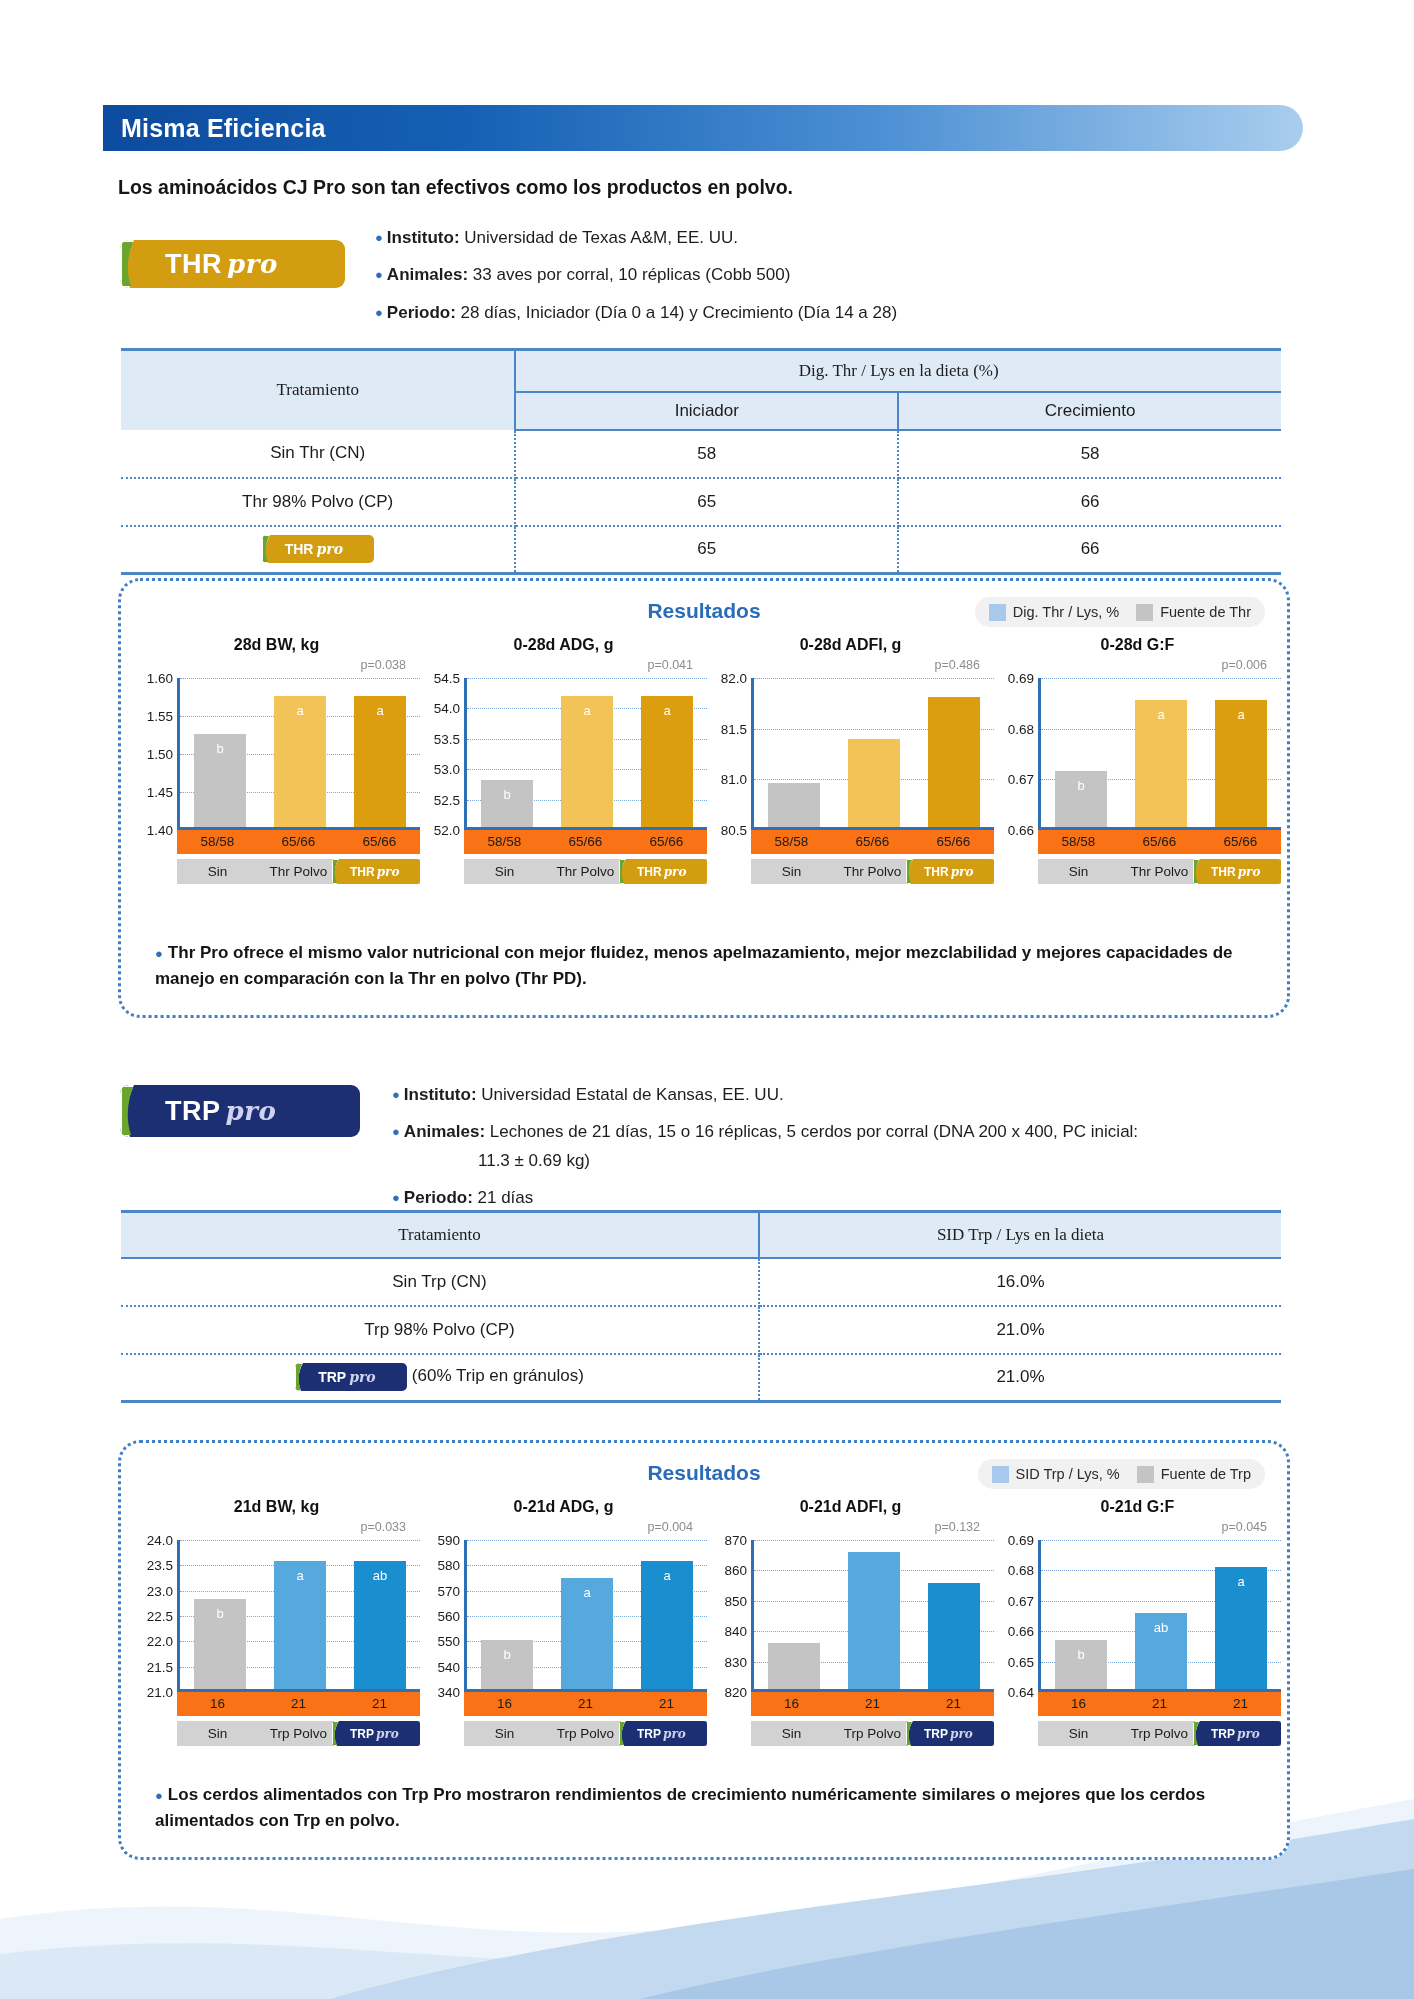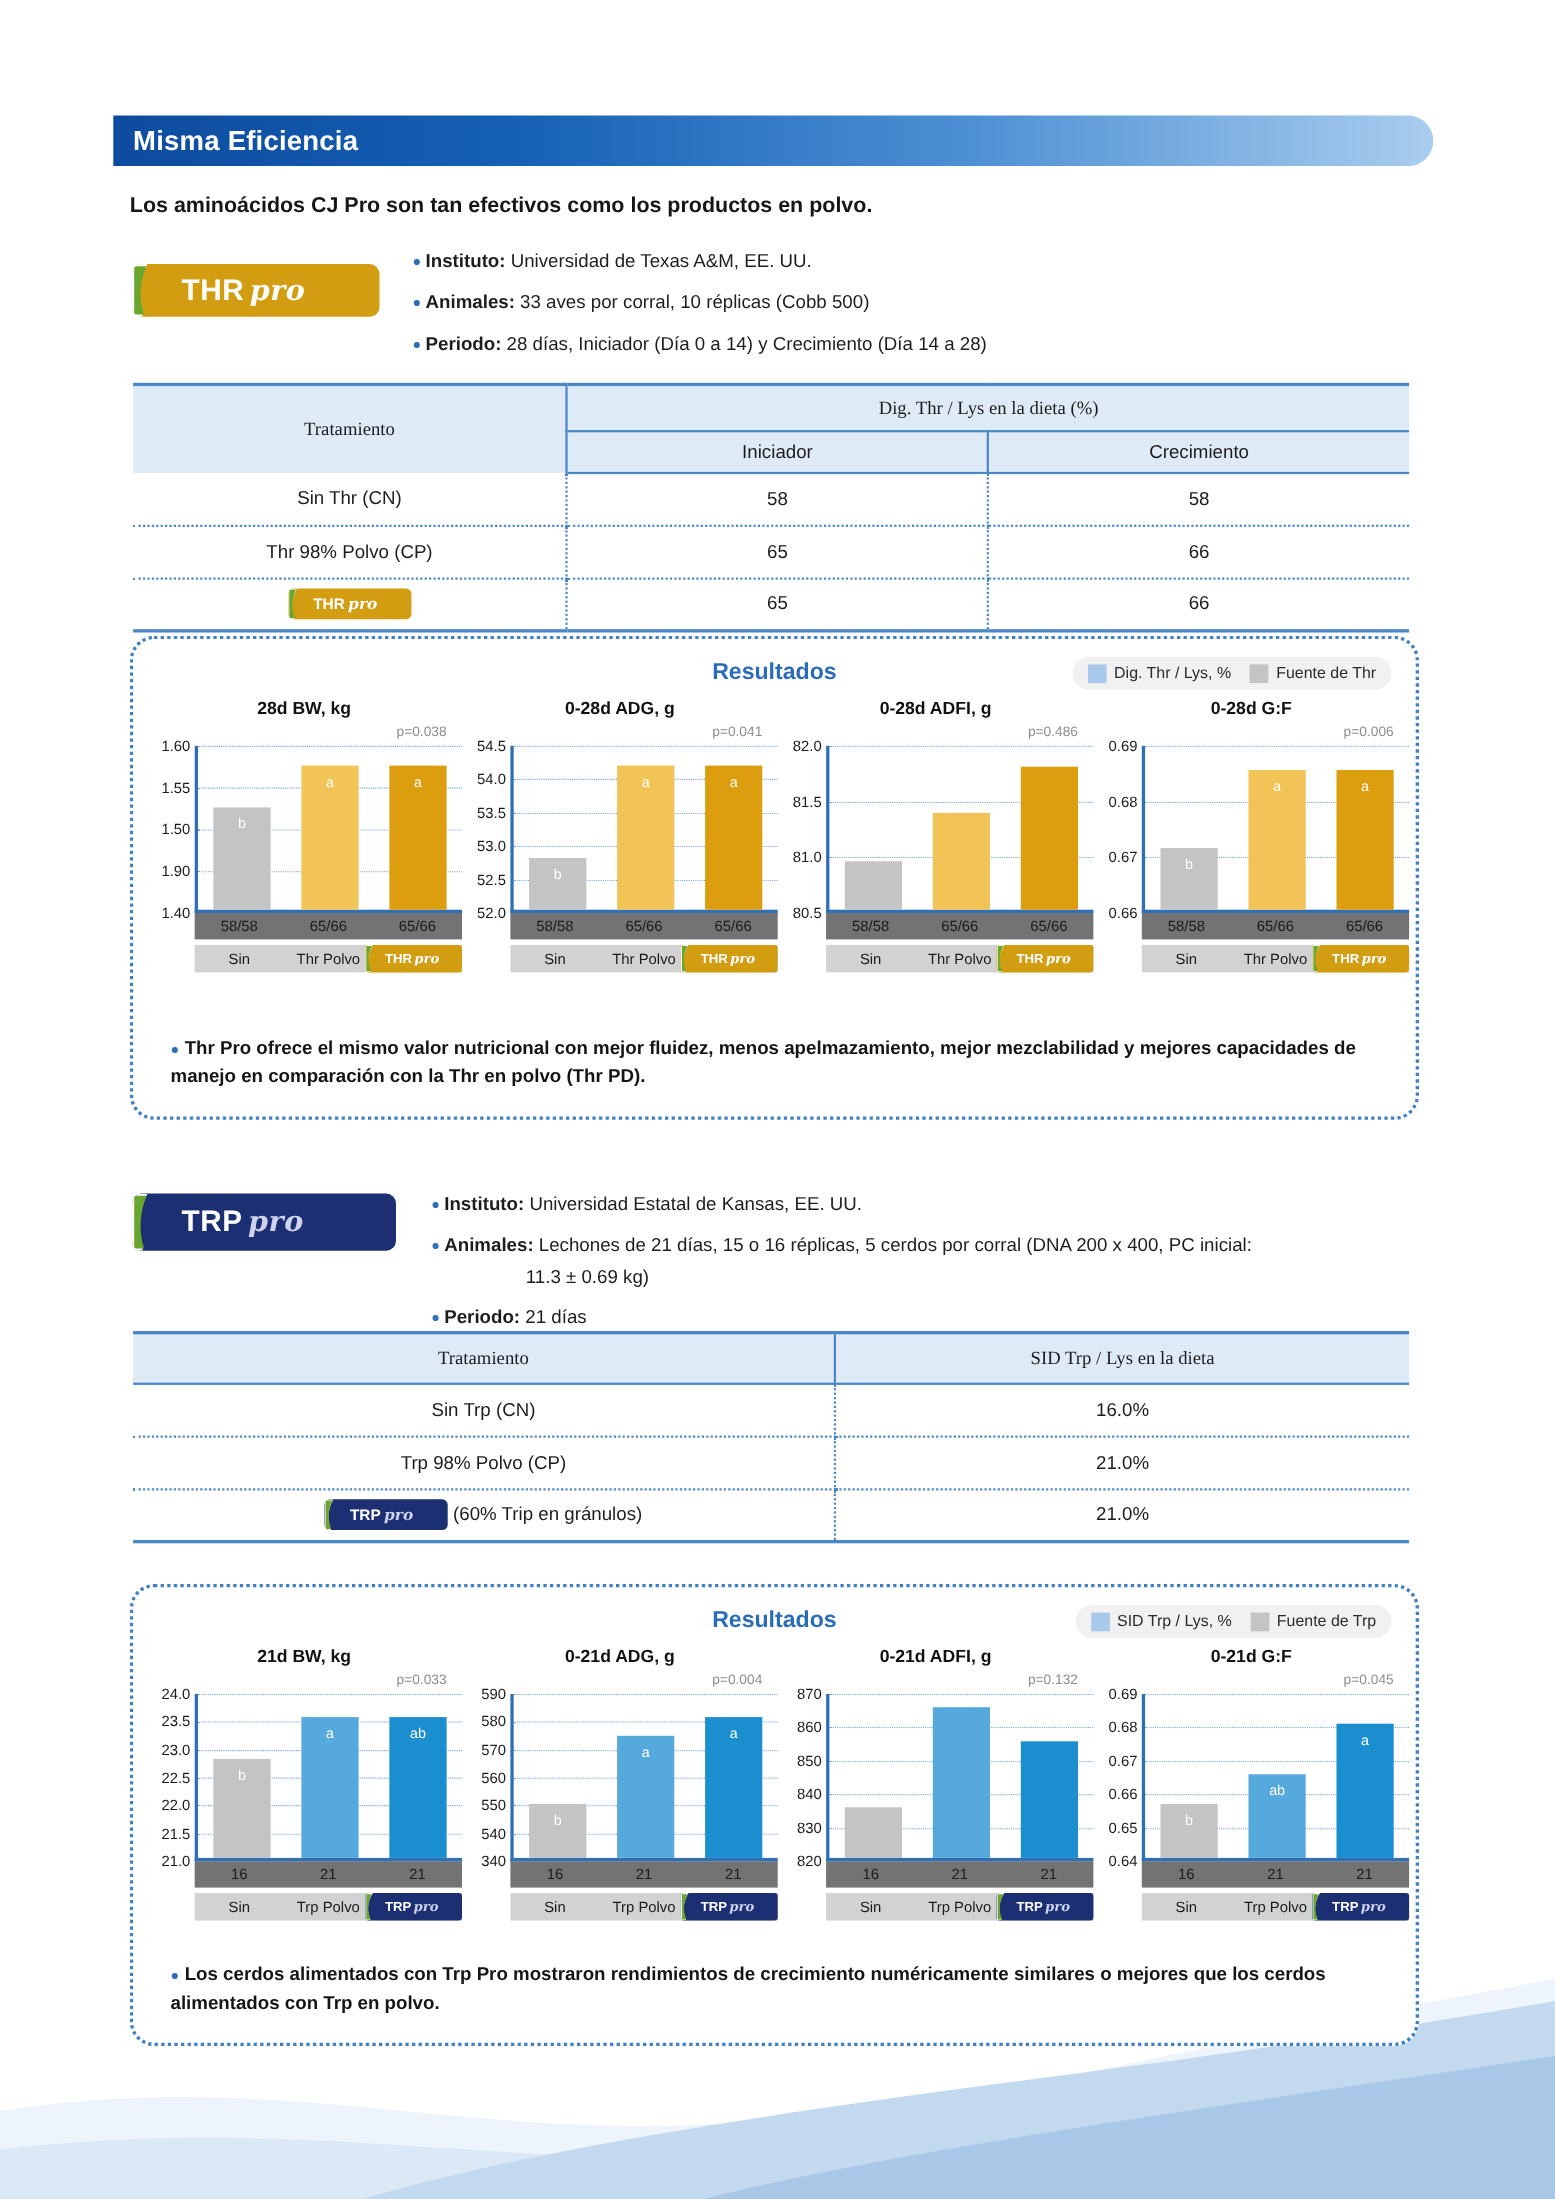--- a/index.html
+++ b/index.html
@@ -101,21 +101,21 @@
   .plot-wrap { position:relative; margin-top:20px; height:152px; display:flex; }
   .yaxis { width:44px; position:relative; }
   .ytick { position:absolute; right:4px; font-size:13.5px; color:#1c1c1c; transform:translateY(-50%); white-space:nowrap; }
   .plot { position:relative; flex:1; border-left:3px solid #2f6fb5; border-bottom:3px solid #2f6fb5; }
   .grid-line { position:absolute; left:0; width:100%; border-top:1px dotted #7aa7d8; }
   .bars { position:absolute; left:0; bottom:0; width:100%; height:100%; display:flex; align-items:flex-end; }
   .bcell { flex:1; display:flex; justify-content:center; align-items:flex-end; height:100%; }
   .bar { width:52px; position:relative; }
   .bar span { position:absolute; top:7px; left:0; width:100%; text-align:center;
     color:#fff; font-size:13px; }
-  .xlab { display:flex; background:#737373; height:24px; margin-left:44px;justify-content:space-between; }
+  .xlab { display:flex; background:#f97316; height:24px; margin-left:44px;justify-content:space-between; }
   .xlab div { flex:1; text-align:center; font-size:13.5px; color:#1b1b1b; line-height:24px; }
   .xsrc { display:flex; background:#d2d2d2; height:25px; margin-left:44px; margin-top:5px; position:relative; }
   .xsrc div { flex:1; text-align:center; font-size:13.5px; color:#1b1b1b; line-height:25px; }
   .xsrc .srclogo { position:absolute; right:0; top:0; height:25px; width:88px;
     background:#d39d12; border-radius:3px; overflow:hidden; }
   .xsrc .srclogo.blue { background:#1b2f72; }
   .xsrc .srclogo .leaf { width:17px; }
   .xsrc .srclogo .stxt { position:absolute; left:18px; top:50%; transform:translateY(-50%);
     color:#fff; font-weight:bold; font-size:12px; }
   .xsrc .srclogo .stxt .pro { font-family:"DejaVu Serif", serif; font-style:italic; font-size:12px; margin-left:2px; }
@@ -206,21 +206,21 @@
       <span class="sw grey"></span>
       <span>Fuente de Thr</span>
     </div>
     <div class="charts" id="charts-1">
         <div class="chart">
           <div class="ch-title">28d BW, kg</div>
           <div class="pval">p=0.038</div>
           <div class="plot-wrap">
             <div class="yaxis">
               <span class="ytick" style="top:152px">1.40</span>
-              <span class="ytick" style="top:114px">1.90</span>
+              <span class="ytick" style="top:114px">1.45</span>
               <span class="ytick" style="top:76px">1.50</span>
               <span class="ytick" style="top:38px">1.55</span>
               <span class="ytick" style="top:0px">1.60</span>
             </div>
             <div class="plot">
               <div class="grid-line" style="top:114px"></div>
               <div class="grid-line" style="top:76px"></div>
               <div class="grid-line" style="top:38px"></div>
               <div class="grid-line" style="top:0px"></div>
               <div class="bars">

